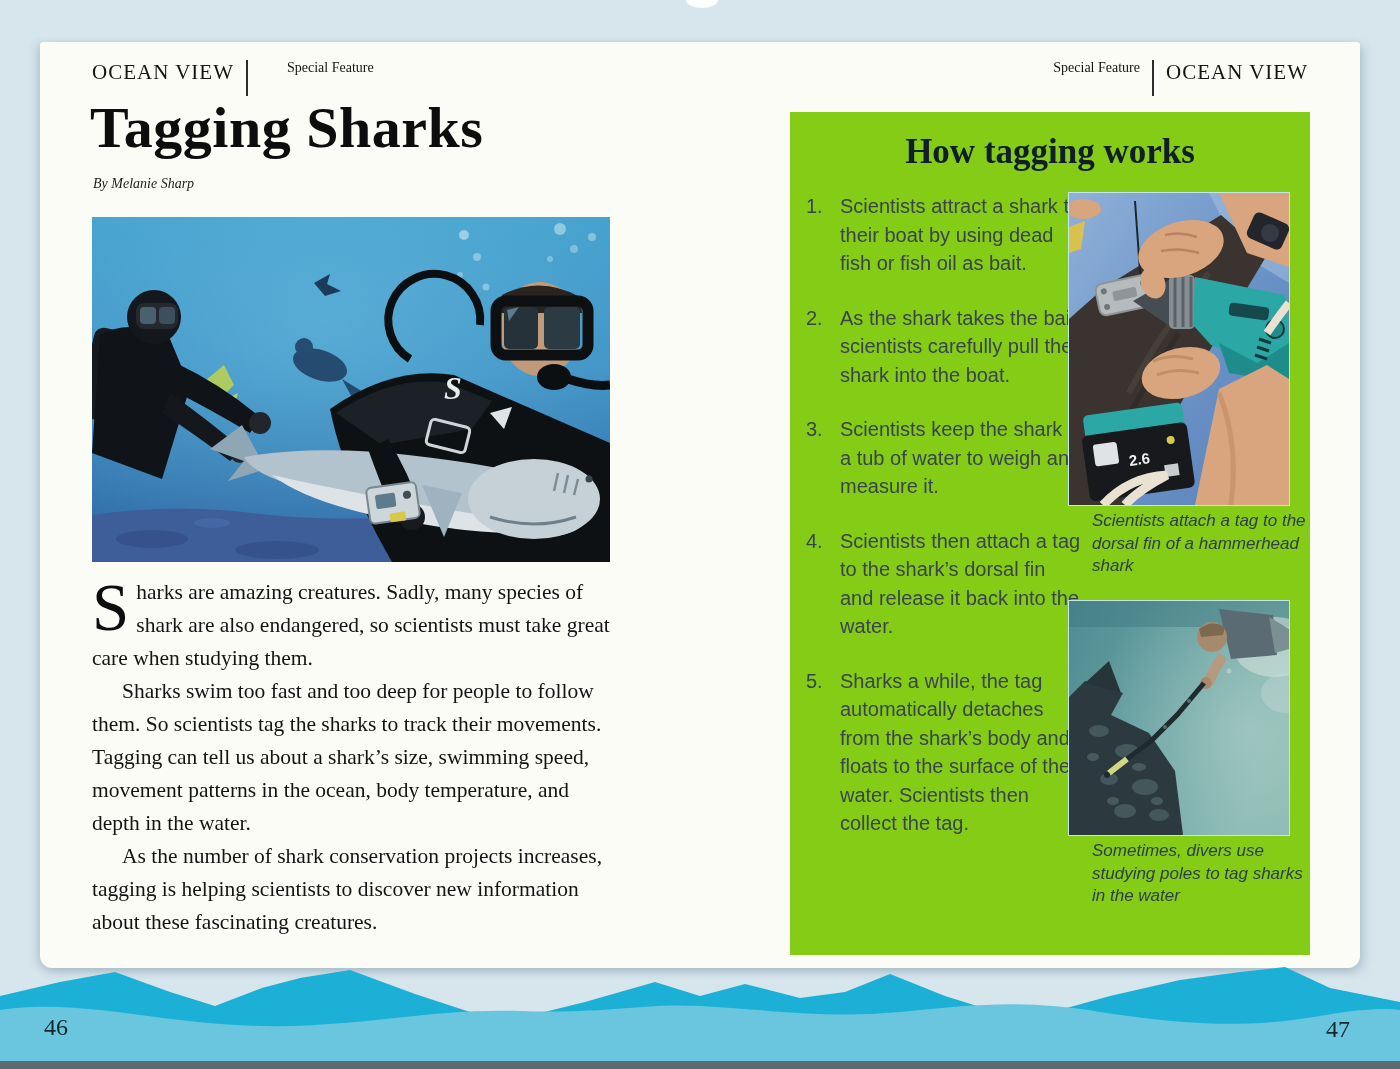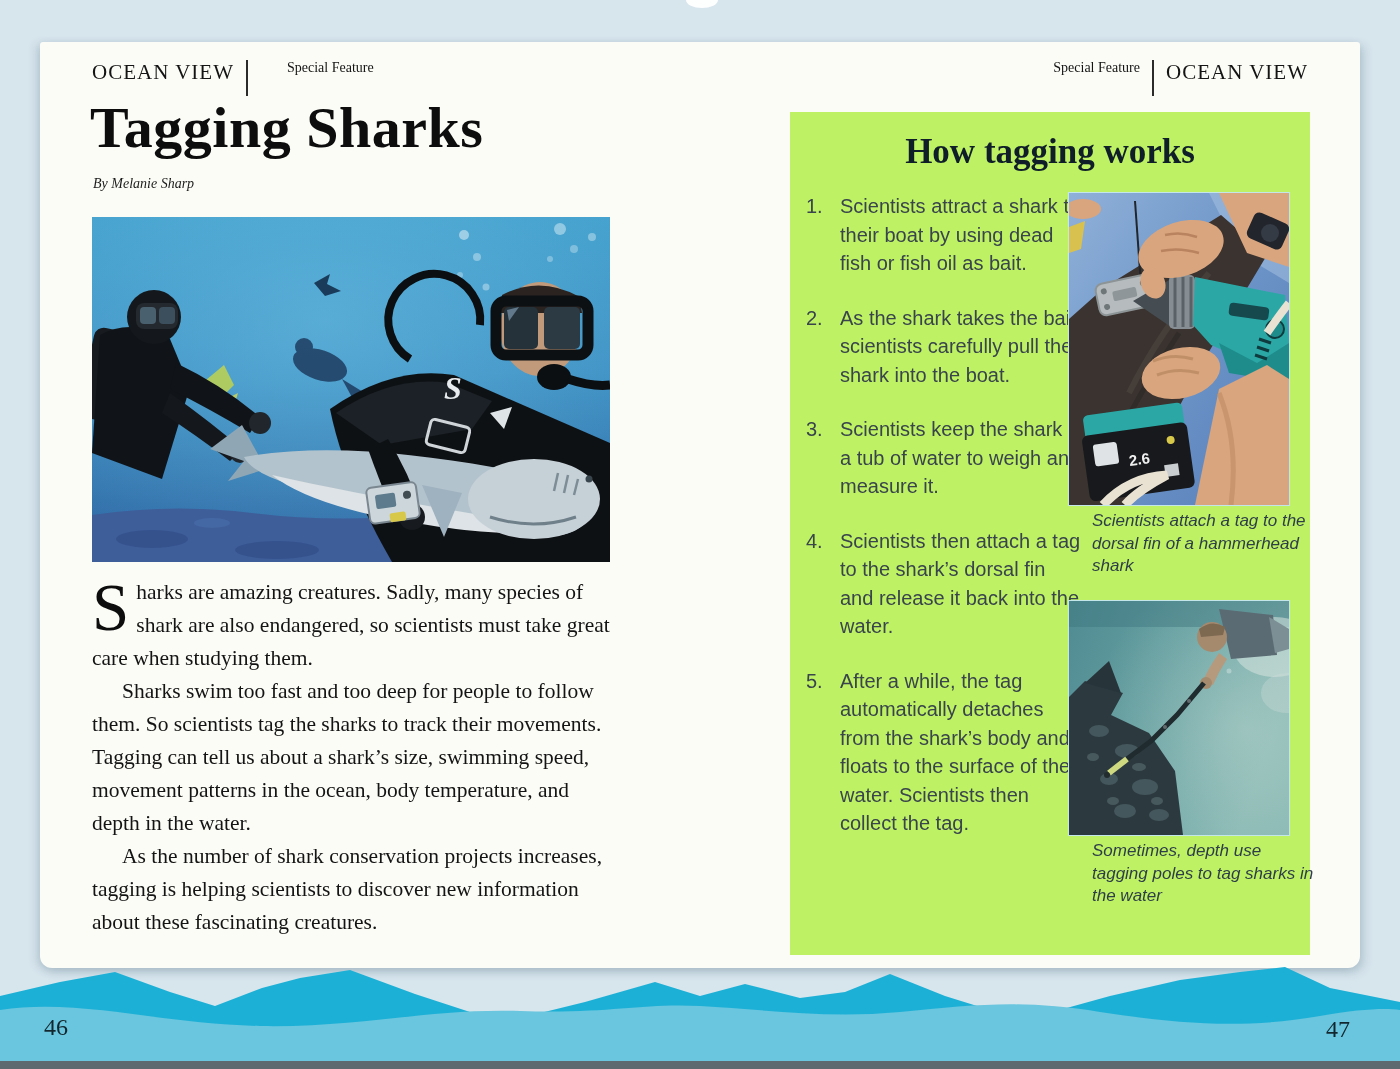--- a/index.html
+++ b/index.html
@@ -20,21 +20,21 @@
   
   .title{position:absolute;left:90px;top:94px;font-size:58px;font-weight:700;letter-spacing:.5px;color:#0d0d0d;}
   .byline{position:absolute;left:93px;top:176px;font-size:14px;font-style:italic;font-weight:500;color:#1b1b1b;}
   .main-photo{position:absolute;left:92px;top:217px;width:518px;height:345px;overflow:hidden;}
   .main-photo svg{display:block;}
   .bodytext{position:absolute;left:92px;top:576px;width:526px;font-size:21.5px;line-height:33px;color:#141414;}
   .bodytext p{margin:0;}
   .bodytext p.ind{text-indent:30px;}
   .dropcap{float:left;font-size:67px;line-height:53px;padding:5px 7px 0 0;color:#0d0d0d;}
   
-  .sidebar{position:absolute;left:790px;top:112px;width:520px;height:843px;background:#bef264;}
+  .sidebar{position:absolute;left:790px;top:112px;width:520px;height:843px;background:#84cc16;}
   .sb-title{position:absolute;left:0;top:20px;width:100%;text-align:center;font-size:35px;font-weight:700;color:#0f1e29;}
   .steps{position:absolute;left:16px;top:80px;width:278px;font-family:"Liberation Sans",sans-serif;
          font-size:20px;line-height:28.5px;color:#39444c;}
   .step{display:flex;margin-bottom:26px;}
   .step .num{flex:0 0 34px;}
   .step .txt{flex:1;}
   .sb-photo{position:absolute;overflow:hidden;border:1px solid #c2e6ea;}
   .sb-photo1{left:278px;top:80px;width:220px;height:312px;}
   .sb-photo2{left:278px;top:488px;width:220px;height:234px;}
   .sb-cap{position:absolute;width:222px;font-family:"Liberation Sans",sans-serif;font-style:italic;
@@ -195,21 +195,21 @@
       <div class="step">
         <span class="num">3.</span>
         <span class="txt">Scientists keep the shark in a tub of water to weigh and measure it.</span>
       </div>
       <div class="step">
         <span class="num">4.</span>
         <span class="txt">Scientists then attach a tag to the shark’s dorsal fin and release it back into the water.</span>
       </div>
       <div class="step">
         <span class="num">5.</span>
-        <span class="txt">After a while, the tag automatically detaches from the shark’s body and floats to the surface of the water. Scientists then collect the tag.</span>
+        <span class="txt">Sharks a while, the tag automatically detaches from the shark’s body and floats to the surface of the water. Scientists then collect the tag.</span>
       </div>
     </div>
 
     <figure class="sb-photo sb-photo1" style="margin:0" role="img" aria-label="Scientists attach a tag to a shark's dorsal fin using a drill">
       <svg width="220" height="312" viewBox="0 0 220 312" preserveAspectRatio="none">
         <defs>
           <linearGradient id="tarp" x1="0" y1="0" x2="1" y2="1">
             <stop offset="0" stop-color="#8fb0d8"></stop>
               <stop offset="0.5" stop-color="#6d95c8"></stop>
               <stop offset="1" stop-color="#577fba"></stop>
@@ -329,21 +329,21 @@
         <path d="M135,82 L108,114 L82,140 L58,158" fill="none" stroke="#1f2b2e" stroke-width="5"></path>
         <line x1="58" y1="158" x2="40" y2="172" stroke="#cfd980" stroke-width="6"></line>
         <circle cx="38" cy="174" r="3" fill="#222c2e"></circle>
         <g fill="#ffffff" opacity=".3">
           <circle cx="120" cy="100" r="2"></circle>
             <circle cx="96" cy="126" r="2"></circle>
             <circle cx="160" cy="70" r="2.5"></circle>
         </g>
       </svg>
     </figure>
-    <figcaption class="sb-cap sb-cap2">Sometimes, depth use tagging poles to tag sharks in the water</figcaption>
+    <figcaption class="sb-cap sb-cap2">Sometimes, divers use studying poles to tag sharks in the water</figcaption>
   </aside>
 
   <svg class="waves" width="1400" height="115" viewBox="0 0 1400 115" preserveAspectRatio="none">
     <path fill="#1db0d6" d="M0,42 L60,28 L115,18 L170,38 L215,52 L262,34 L300,24 L350,16 L415,40 L470,58 L520,64 L585,48
       L655,28 L700,42 L745,30 L800,44 L845,38 L890,20 L945,42 L990,56 L1045,60 L1110,42 L1180,26 L1240,18 L1285,13
       L1330,34 L1400,48 L1400,115 L0,115 Z"></path>
     <path fill="#69c6de" d="M0,56 C80,44 160,70 260,72 C360,74 430,54 520,57 C610,60 640,49 700,52 C760,55 825,65 900,58
       C975,51 1020,45 1100,58 C1175,69 1240,76 1320,62 C1360,55 1385,54 1400,56 L1400,115 L0,115 Z"></path>
   </svg>
 

